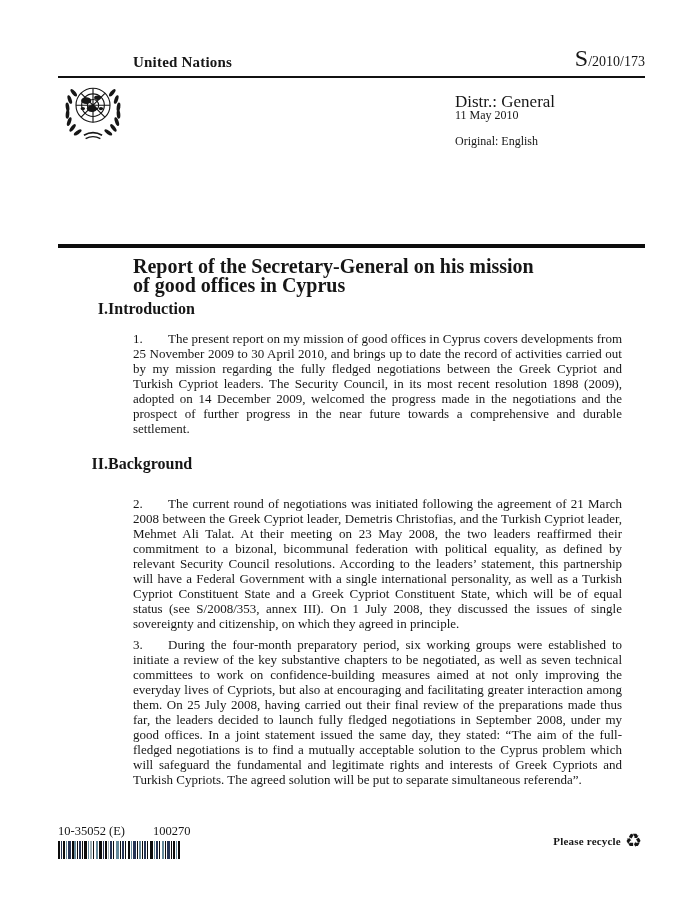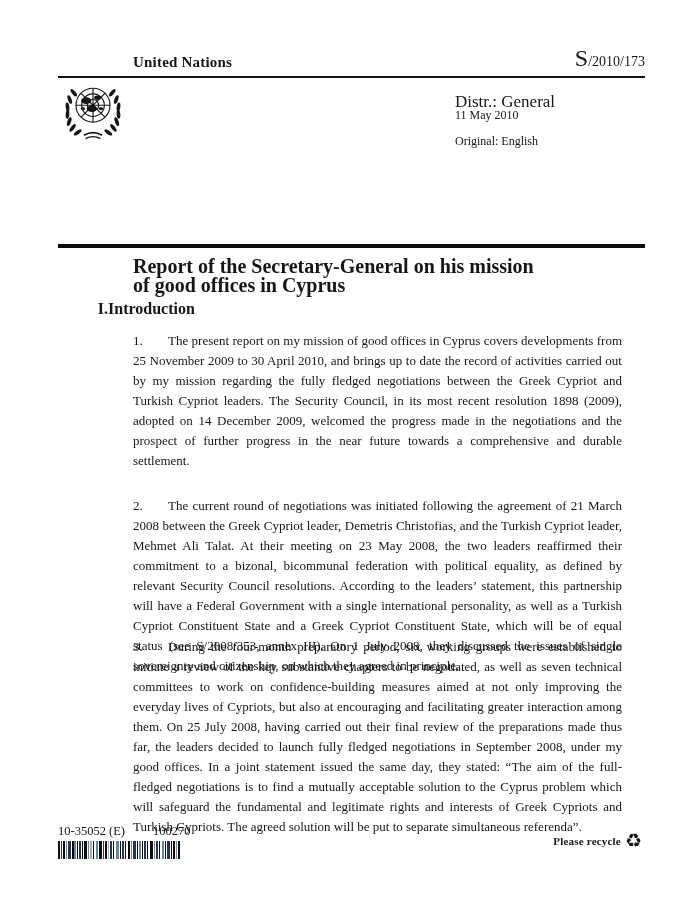--- a/index.html
+++ b/index.html
@@ -34,21 +34,21 @@
     font-size:20px; font-weight:bold; line-height:19px;
   }
   .section-heading { left:58px; display:flex; font-size:16px; font-weight:bold; }
   .section-heading .sec-num { width:50px; text-align:right; }
   .section-heading .sec-title { }
   .sec-1 { top:300px; }
   .sec-2 { top:455px; }
 
   .body-para {
     left:133px; width:489px; margin:0;
-    font-size:13px; line-height:20px;
+    font-size:13px; line-height:15px;
     text-align: justify;
   }
   .para-1 { top:331px; }
   .para-2 { top:496px; }
   .para-3 { top:637px; }
   .pnum { display:inline-block; width:35px; }
 
   
   .footer-code { left:58px; top:824px; font-size:12.5px; }
   .footer-code .jobno { margin-right:28px; }
@@ -127,20 +127,24 @@
 
   <div class="abs section-heading sec-1">
     <span class="sec-num">I.</span>
     <span class="sec-title">Introduction</span>
   </div>
 
   <p class="abs body-para para-1">
     <span class="pnum">1.</span><span>The present report on my mission of good offices in Cyprus covers developments from 25 November 2009 to 30 April 2010, and brings up to date the record of activities carried out by my mission regarding the fully fledged negotiations between the Greek Cypriot and Turkish Cypriot leaders. The Security Council, in its most recent resolution 1898 (2009), adopted on 14 December 2009, welcomed the progress made in the negotiations and the prospect of further progress in the near future towards a comprehensive and durable settlement.</span>
   </p>
 
+  <div class="abs section-heading sec-2">
+    <span class="sec-num">II.</span>
+    <span class="sec-title">Background</span>
+  </div>
 
   <p class="abs body-para para-2">
     <span class="pnum">2.</span><span>The current round of negotiations was initiated following the agreement of 21 March 2008 between the Greek Cypriot leader, Demetris Christofias, and the Turkish Cypriot leader, Mehmet Ali Talat. At their meeting on 23 May 2008, the two leaders reaffirmed their commitment to a bizonal, bicommunal federation with political equality, as defined by relevant Security Council resolutions. According to the leaders’ statement, this partnership will have a Federal Government with a single international personality, as well as a Turkish Cypriot Constituent State and a Greek Cypriot Constituent State, which will be of equal status (see S/2008/353, annex III). On 1 July 2008, they discussed the issues of single sovereignty and citizenship, on which they agreed in principle.</span>
   </p>
 
   <p class="abs body-para para-3">
     <span class="pnum">3.</span><span>During the four-month preparatory period, six working groups were established to initiate a review of the key substantive chapters to be negotiated, as well as seven technical committees to work on confidence-building measures aimed at not only improving the everyday lives of Cypriots, but also at encouraging and facilitating greater interaction among them. On 25 July 2008, having carried out their final review of the preparations made thus far, the leaders decided to launch fully fledged negotiations in September 2008, under my good offices. In a joint statement issued the same day, they stated: “The aim of the full-fledged negotiations is to find a mutually acceptable solution to the Cyprus problem which will safeguard the fundamental and legitimate rights and interests of Greek Cypriots and Turkish Cypriots. The agreed solution will be put to separate simultaneous referenda”.</span>
   </p>
 
   <div class="abs footer-code">

